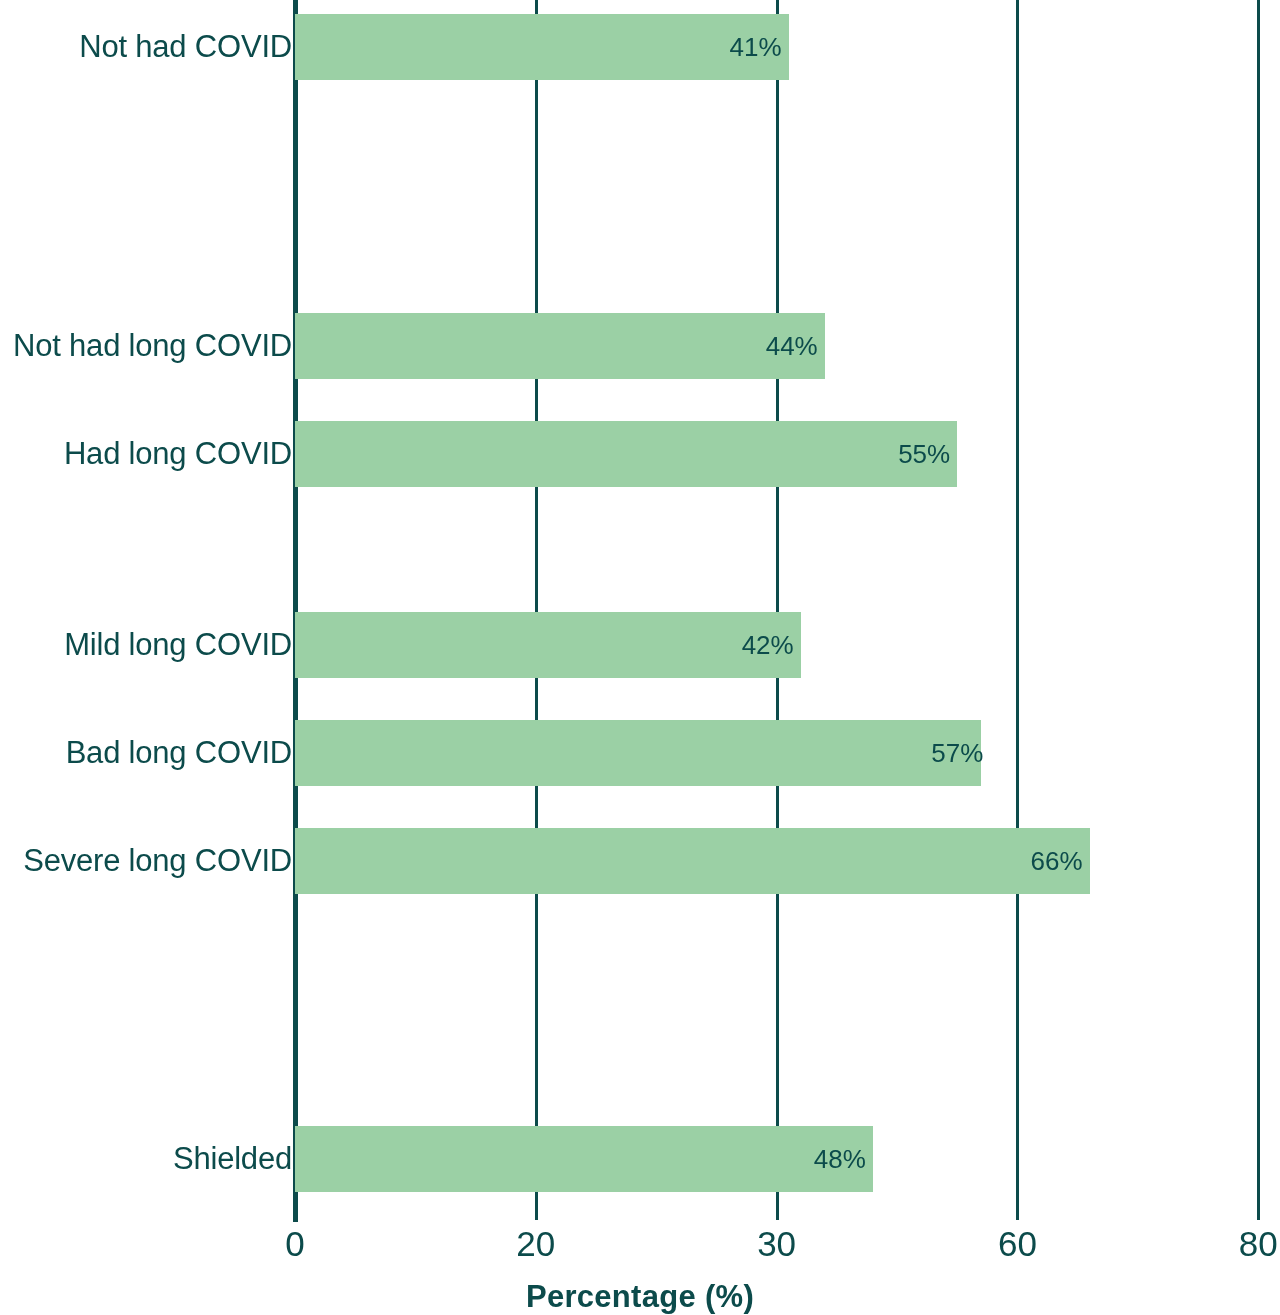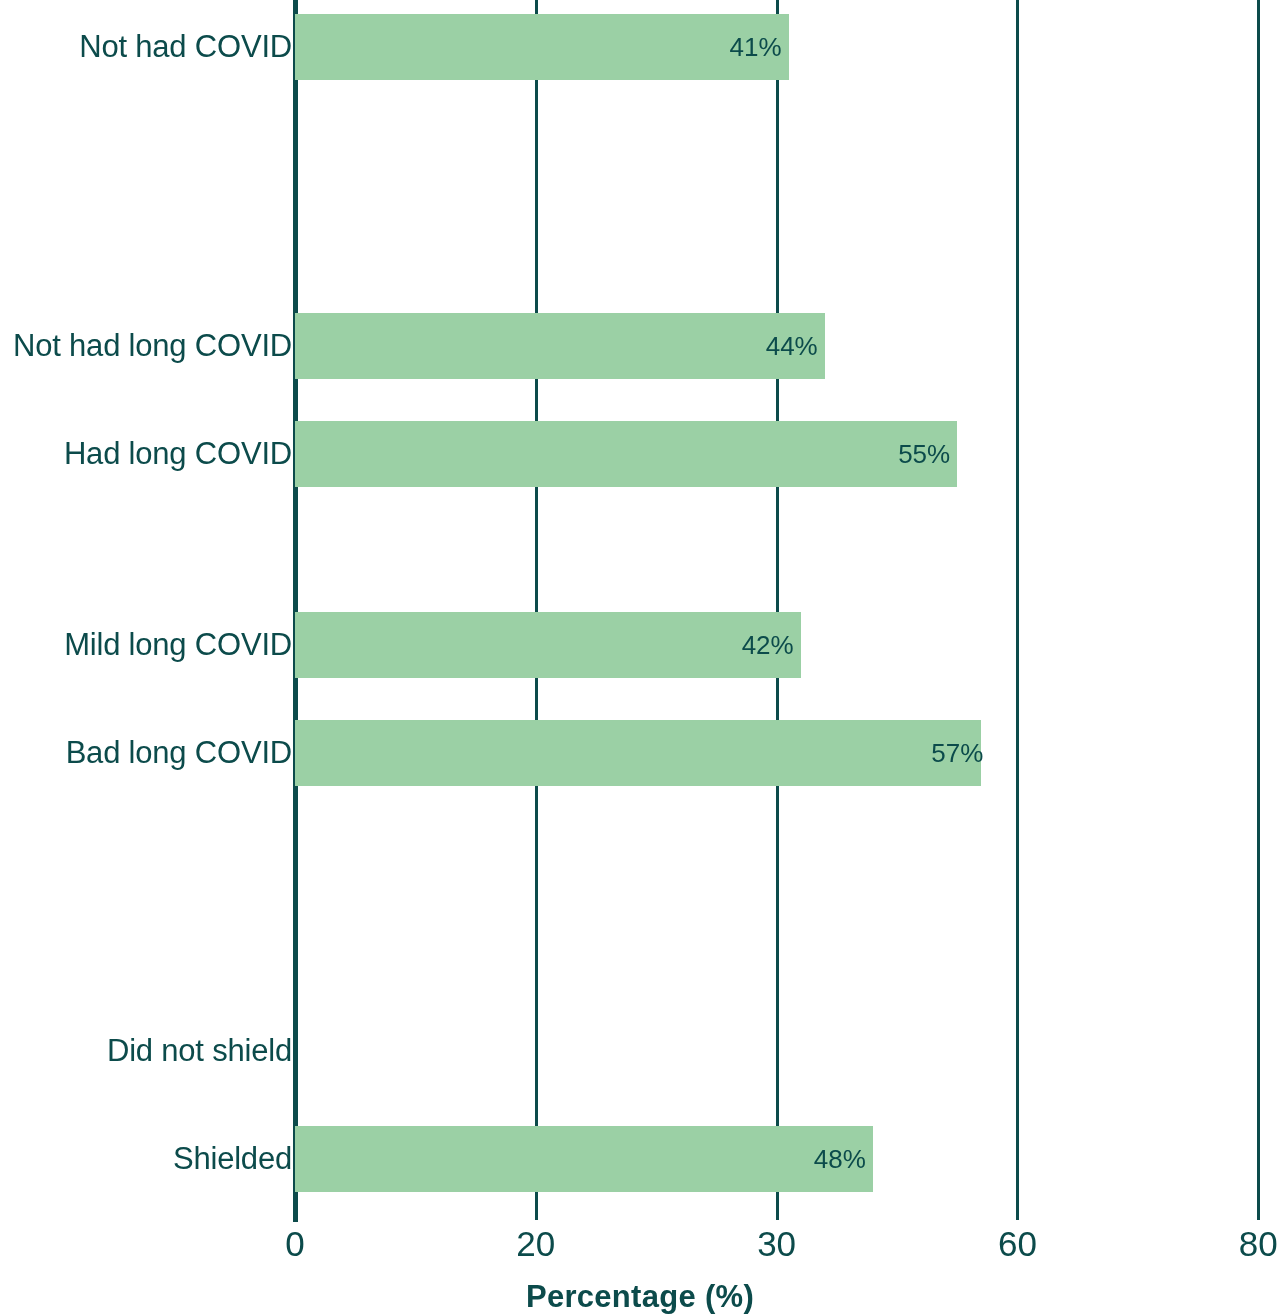--- a/index.html
+++ b/index.html
@@ -171,22 +171,28 @@
           <div class="bar-value" style="width: 505.68px; left: 0px;">42%</div>
         </div>
       </div>
       <div class="bar-row" style="top: 720px; border-radius: 17px;">
         <div class="bar-label">Bad long COVID</div>
         <div class="bar-track" style="width: 686.28px;">
           <div class="bar-rect" style="width: 686.28px;"></div>
           <div class="bar-value" style="width: 686.28px; left: 9px;">57%</div>
         </div>
       </div>
+      <div class="bar-row" style="top: 828px;">
+        <div class="bar-label">Severe long COVID</div>
+        <div class="bar-track" style="width: 794.64px;">
+          <div class="bar-rect" style="width: 794.64px;"></div>
+          <div class="bar-value" style="width: 794.64px; left: 0px;">66%</div>
+        </div>
+      </div>
       <div class="bar-row" style="top: 1018px;">
-        <div class="bar-label">Did not shield</div>
       </div>
       <div class="bar-row" style="top: 1126px;">
         <div class="bar-label">Shielded</div>
         <div class="bar-track" style="width: 577.92px;">
           <div class="bar-rect" style="width: 577.92px;"></div>
           <div class="bar-value" style="width: 577.92px; left: 0px;">48%</div>
         </div>
       </div>
     </div>
 

